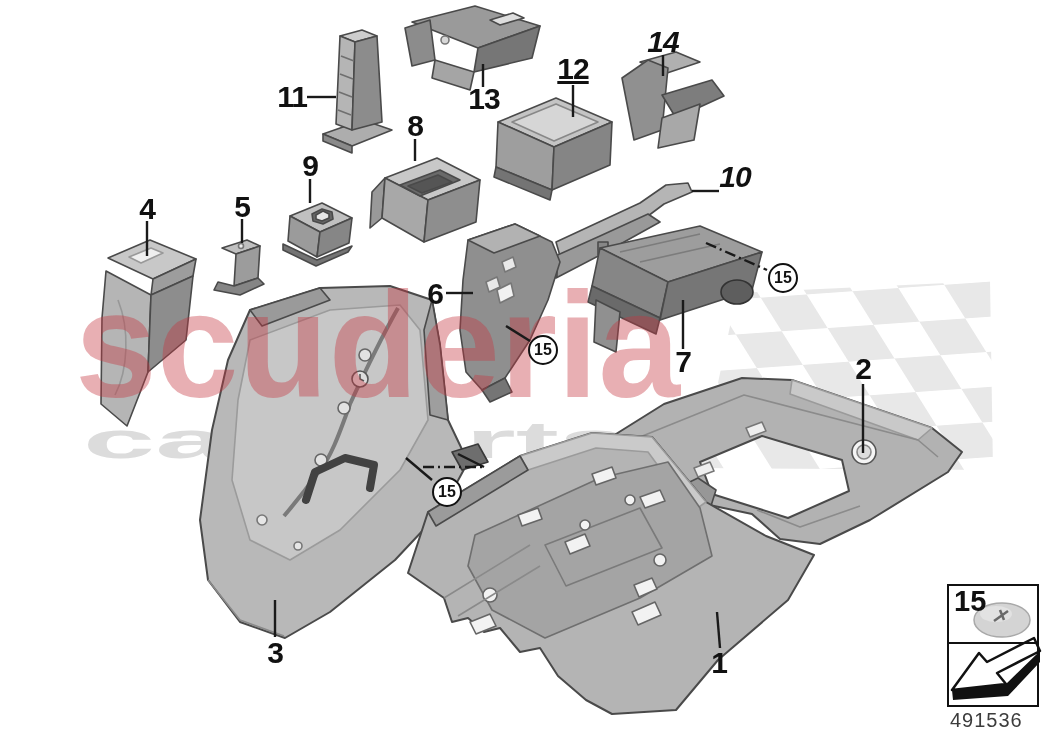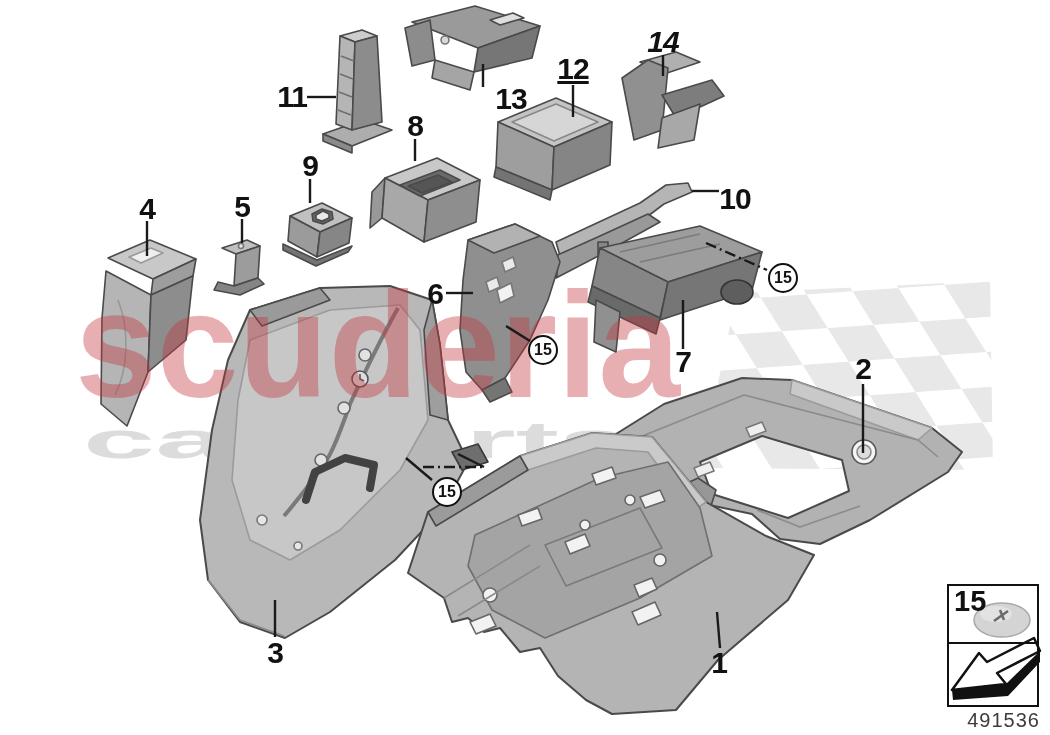--- a/index.html
+++ b/index.html
@@ -18,21 +18,21 @@
     background:#fff;display:flex;align-items:center;justify-content:center;
     font-weight:bold;font-size:16px;color:#111;box-sizing:border-box;
   }
   #legend-box{
     position:absolute;z-index:4;left:947px;top:584px;width:92px;height:123px;
     border:2px solid #111;box-sizing:border-box;background:transparent;
   }
   #legend-top{position:relative;width:100%;height:58px;border-bottom:2px solid #111;box-sizing:border-box;}
   #legend-num{position:absolute;left:5px;top:1px;font-weight:bold;font-size:29px;color:#111;line-height:1;}
   #doc-number{
-    position:absolute;z-index:4;left:950px;top:709px;width:90px;text-align:right;
+    position:absolute;z-index:4;left:950px;top:709px;width:90px;text-align:left;
     font-size:20px;color:#3c3c3c;letter-spacing:1px;
   }
 </style>
 </head>
 <body>
 
 <div id="canvas">
 
   <svg id="gfx" width="1050" height="735" viewBox="0 0 1050 735">
     <defs>
@@ -232,24 +232,24 @@
 
   <div class="callout" style="left:719px;top:663px;">1</div>
   <div class="callout" style="left:863px;top:369px;">2</div>
   <div class="callout" style="left:275px;top:653px;">3</div>
   <div class="callout" style="left:147px;top:209px;">4</div>
   <div class="callout" style="left:242px;top:207px;">5</div>
   <div class="callout" style="left:435px;top:294px;">6</div>
   <div class="callout" style="left:683px;top:362px;">7</div>
   <div class="callout" style="left:415px;top:126px;">8</div>
   <div class="callout" style="left:310px;top:166px;">9</div>
-  <div class="callout" style="left:735px;top:199px;">10</div>
+  <div class="callout" style="left:735px;top:177px;font-style:italic;">10</div>
   <div class="callout" style="left:292px;top:97px;">11</div>
   <div class="callout" style="left:573px;top:69px;text-decoration:underline;">12</div>
-  <div class="callout" style="left:484px;top:99px;margin-left:27px;">13</div>
+  <div class="callout" style="left:484px;top:99px;">13</div>
   <div class="callout" style="left:663px;top:42px;font-style:italic;">14</div>
 
   <div class="clipnum" style="left:783px;top:278px;">15</div>
   <div class="clipnum" style="left:543px;top:350px;">15</div>
   <div class="clipnum" style="left:447px;top:492px;">15</div>
 
   <div id="legend-box">
     <div id="legend-top">
       <div id="legend-num">15</div>
     </div>

